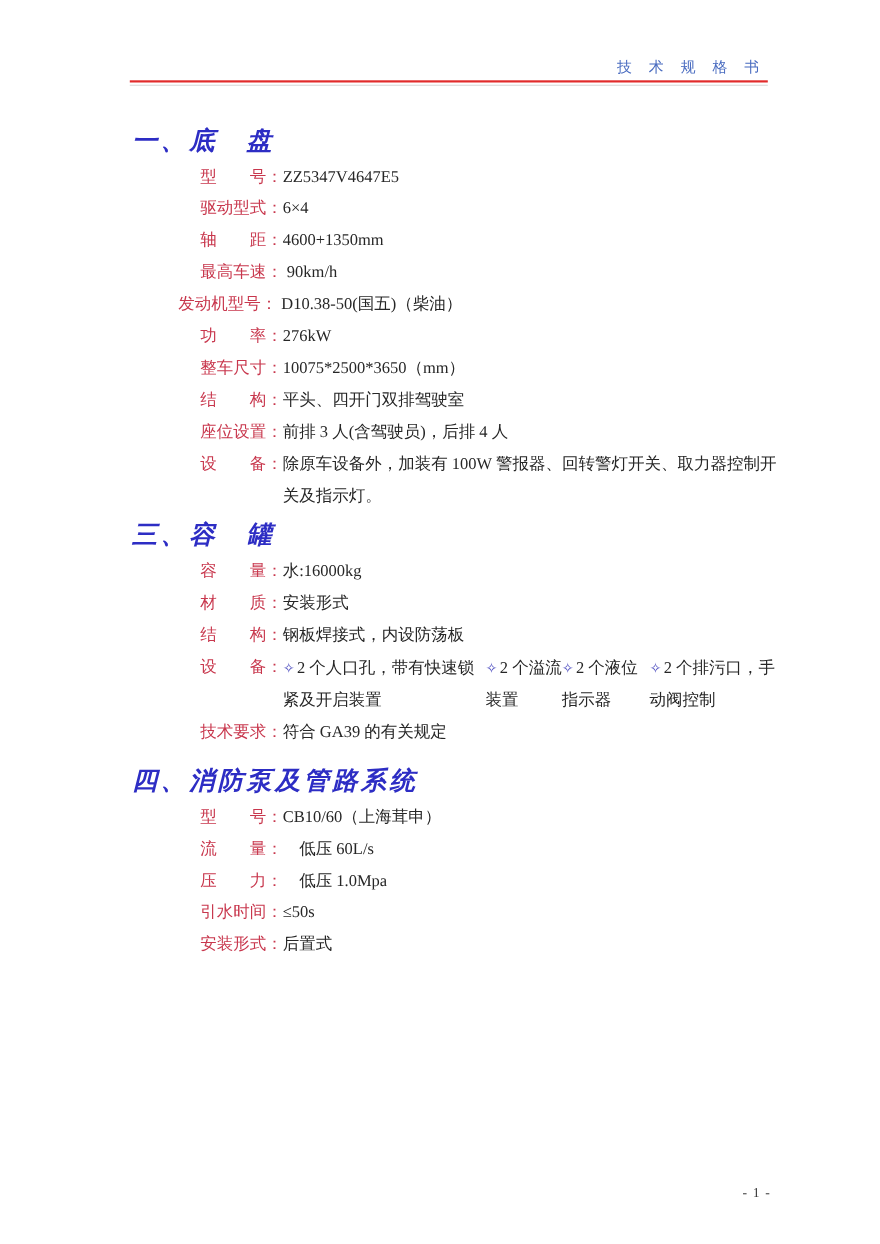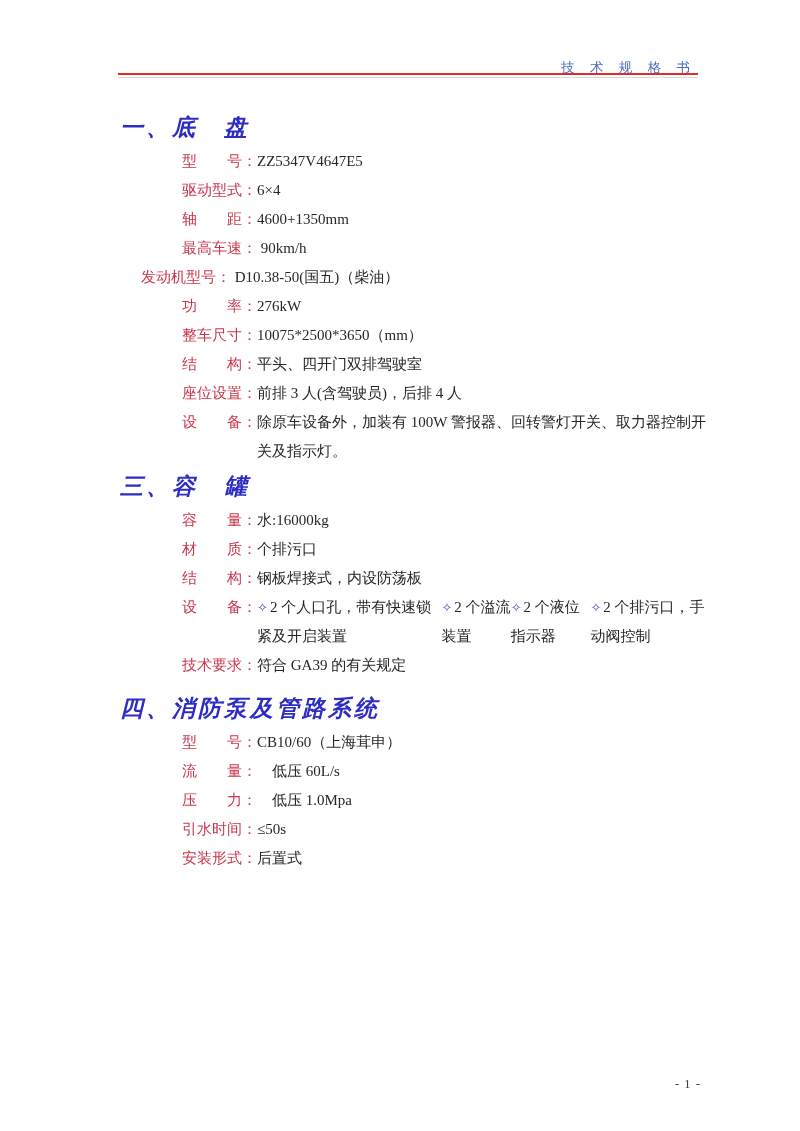--- a/index.html
+++ b/index.html
@@ -12,21 +12,20 @@
     overflow: hidden;
   }
   .page-header-title {
     position: absolute;
     top: 52px; left: 118px; width: 578px;
     text-align: right;
     color: #4a6cc0;
     font-size: 13.5px;
     letter-spacing: 6px;
     white-space: pre;
-    margin-top: 7px;
   }
   .header-rule {
     position: absolute;
     top: 73px; left: 118px; width: 580px;
     height: 2px;
     border-top: 2.5px solid #e12b2b;
     border-bottom: 1px solid #d9d9d9;
   }
   .doc-body {
     position: absolute;
@@ -43,21 +42,21 @@
     white-space: pre;
   }
   .section-4 .section-heading { margin-top: 16px; }
   .spec-row {
     margin-left: 62px;
     font-size: 15px;
     line-height: 29px;
     display: flex;
     align-items: flex-start;
   }
-  .spec-row.indent { margin-left: 21px; align-items: center; }
+  .spec-row.indent { margin-left: 42px; align-items: center; }
   .spec-label {
     color: #c8374d;
     white-space: pre;
     flex: none;
   }
   .spec-value {
     white-space: pre-wrap;
     max-width: 470px;
   }
   .bullet-list { display: flex; flex-direction: row; }
@@ -130,21 +129,21 @@
       </div>
     </div>
     <div class="section section-3">
       <div class="section-heading">三、容　罐</div>
       <div class="spec-row">
         <span class="spec-label">容　　量：</span>
         <span class="spec-value">水:16000kg</span>
       </div>
       <div class="spec-row">
         <span class="spec-label">材　　质：</span>
-        <span class="spec-value">个排污口</span>
+        <span class="spec-value">安装形式</span>
       </div>
       <div class="spec-row">
         <span class="spec-label">结　　构：</span>
         <span class="spec-value">钢板焊接式，内设防荡板</span>
       </div>
       <div class="spec-row">
         <span class="spec-label">设　　备：</span>
         <span class="bullet-list">
           <span class="bullet-line"><span class="bullet-icon">✧</span><span class="bullet-text">2 个人口孔，带有快速锁紧及开启装置</span></span>
           <span class="bullet-line"><span class="bullet-icon">✧</span><span class="bullet-text">2 个溢流装置</span></span>

